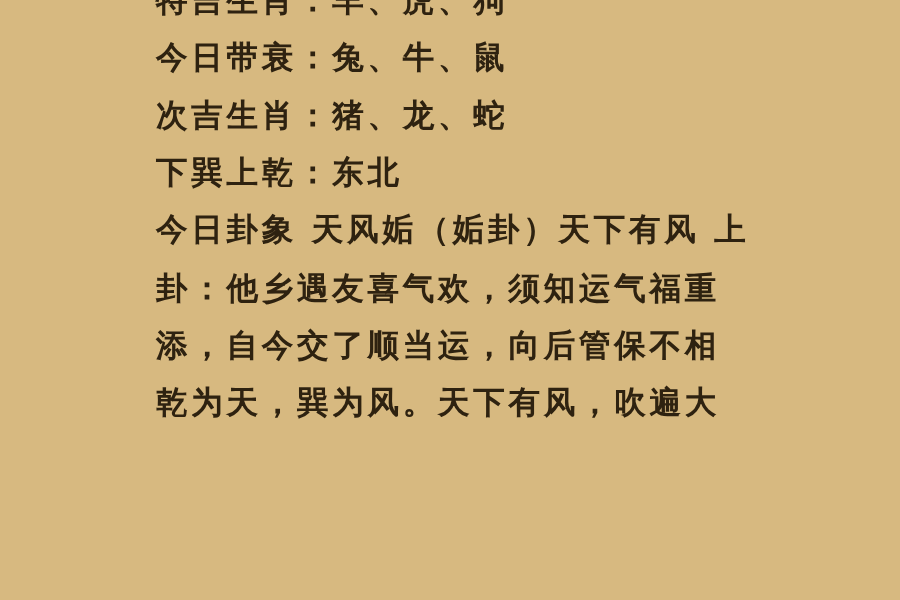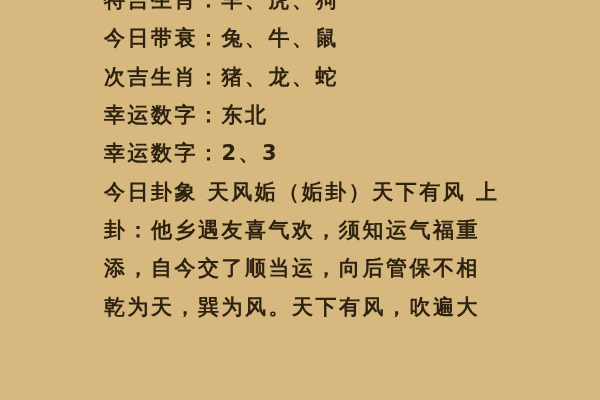--- a/index.html
+++ b/index.html
@@ -38,20 +38,19 @@
   }
 </style>
 </head>
 <body>
 
 <div class="fortune-page">
   <div class="fortune-text">
     <div class="fortune-line">特吉生肖：羊、虎、狗</div>
     <div class="fortune-line">今日带衰：兔、牛、鼠</div>
     <div class="fortune-line">次吉生肖：猪、龙、蛇</div>
-    <div class="fortune-line">幸运数字：东北</div>
-    <div class="fortune-line">幸运数字：2、3</div>
+    <div class="fortune-line">下巽上乾：东北</div>
     <div class="fortune-line">今日卦象 天风姤（姤卦）天下有风 上</div>
     <div class="fortune-line">卦：他乡遇友喜气欢，须知运气福重</div>
     <div class="fortune-line">添，自今交了顺当运，向后管保不相</div>
     <div class="fortune-line">乾为天，巽为风。天下有风，吹遍大</div>
   </div>
 </div>
 
 </body></html>

